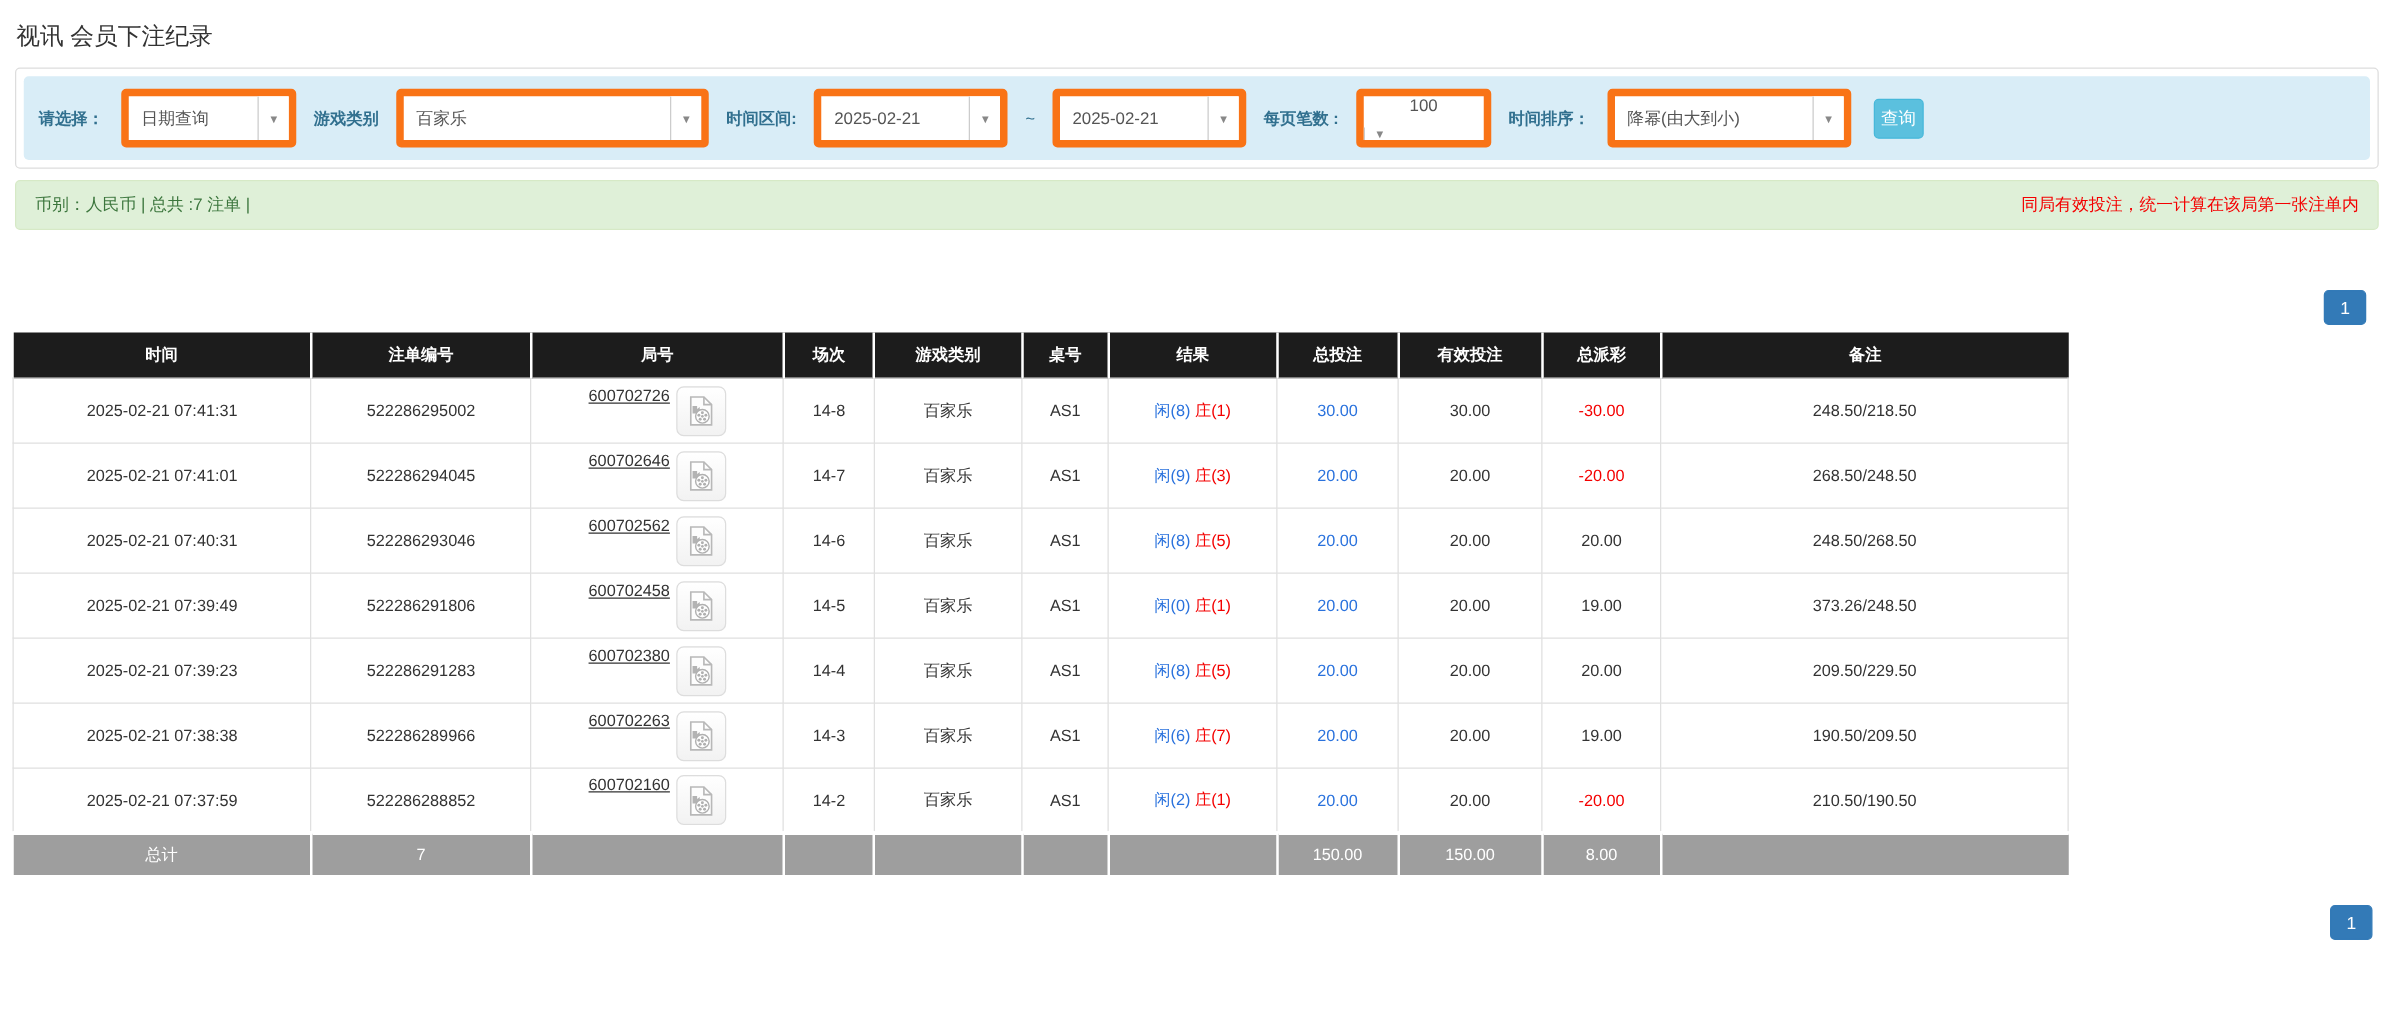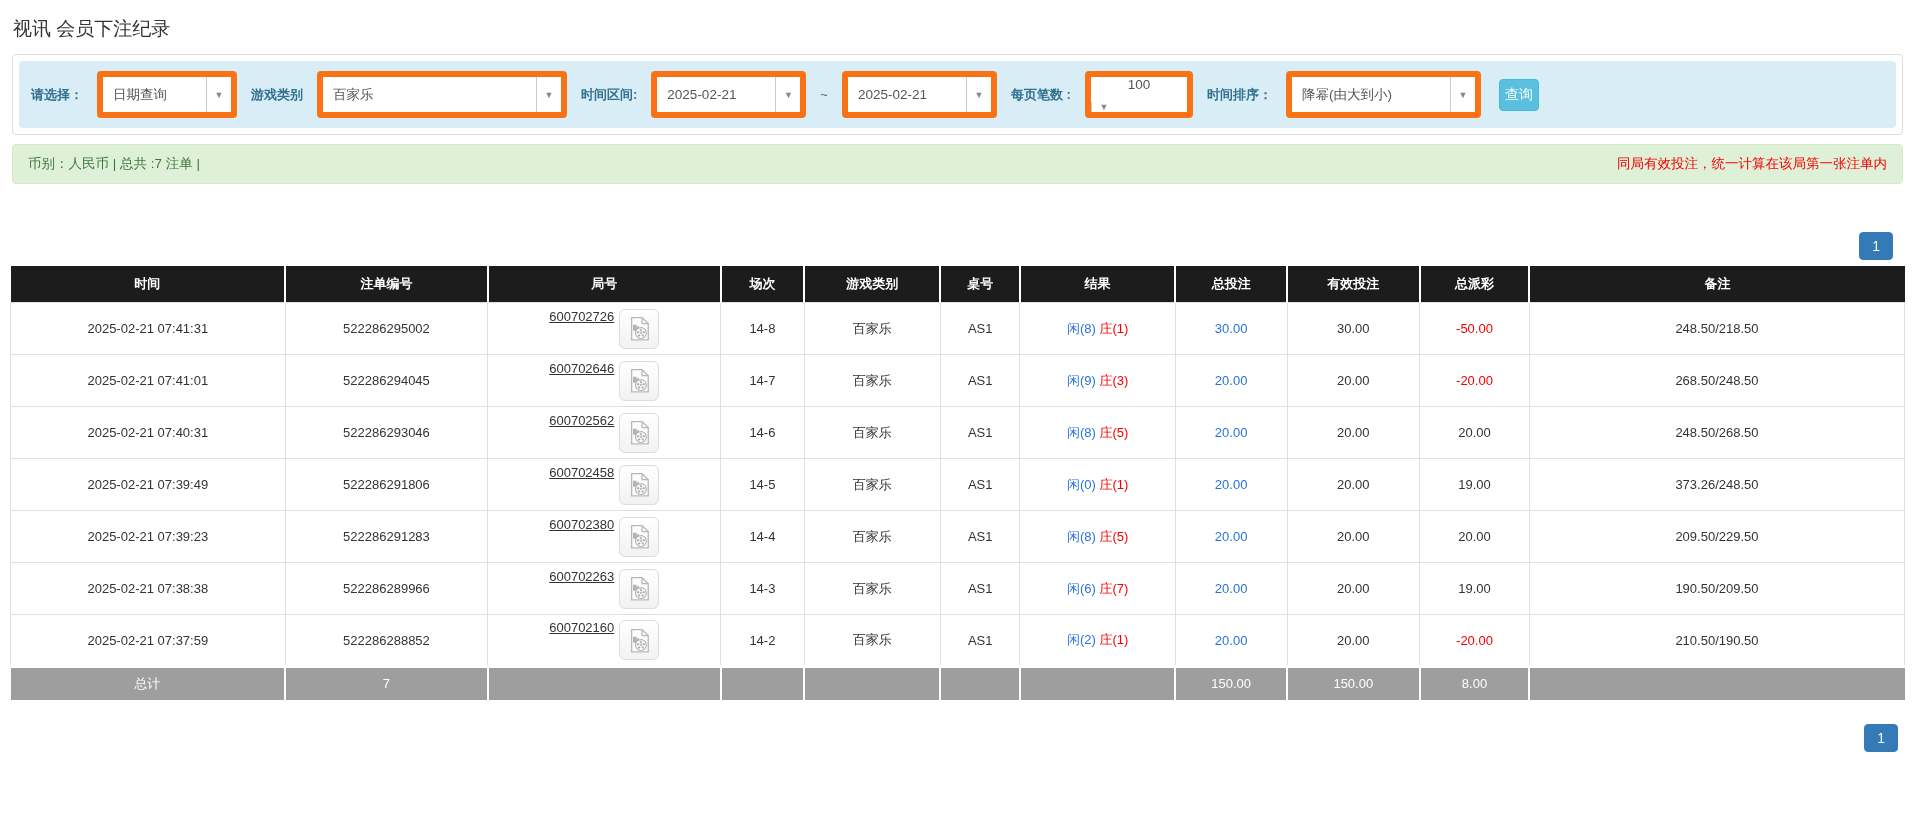--- a/index.html
+++ b/index.html
@@ -42,21 +42,21 @@
   .alert-left{color:var(--alert-text);}
   .alert-right{color:var(--negative-red);}
 
   
   .pager{text-align:right;margin:48px 22px 6px 0;}
   .pager.bottom{margin:24px 17px 14px 0;}
   .page-btn{display:inline-block;background:var(--pagination-blue);border:1px solid var(--pagination-blue);
     color:#fff;font-size:14px;padding:6px 12px;border-radius:4px;cursor:pointer;line-height:1;}
 
   
-  table.records{width:1895px;margin:6px 10px 0;border-collapse:collapse;table-layout:fixed;}
+  table.records{width:1645px;margin:6px 10px 0;border-collapse:collapse;table-layout:fixed;}
   thead th{background:var(--header-bg);color:#fff;font-size:13px;font-weight:bold;
     padding:9px 4px;border-left:2px solid #fff;text-align:center;}
   thead th:first-child{border-left:none;}
   tbody td{background:#fff;border:1px solid #e0e0e0;height:52px;text-align:center;
     font-size:13px;color:#333;padding:0 4px;vertical-align:middle;}
   .round-cell{display:flex;align-items:flex-start;justify-content:center;gap:5px;text-decoration:underline;}
   .video-btn{width:40px;height:40px;border:1px solid #ddd;border-radius:6px;
     background:linear-gradient(#ffffff,#f2f2f2);cursor:pointer;display:inline-flex;
     align-items:center;justify-content:center;padding:0;}
   .res-p{color:var(--link-blue);}
@@ -176,21 +176,21 @@
     </span>
   </button>
 </span>
         </td>
         <td>14-8</td>
         <td>百家乐</td>
         <td>AS1</td>
         <td><span class="res-p">闲(8)</span> <span class="res-b">庄(1)</span></td>
         <td><span class="val-blue">30.00</span></td>
         <td>30.00</td>
-        <td class="neg">-50.00</td>
+        <td class="neg">-30.00</td>
         <td>248.50/218.50</td>
       </tr>
       <tr>
         <td>2025-02-21 07:41:01</td>
         <td>522286294045</td>
         <td>
           <span class="round-cell">
             <span>600702646</span>
   <button class="video-btn" title="">
     <span style="display:inline-flex;">

